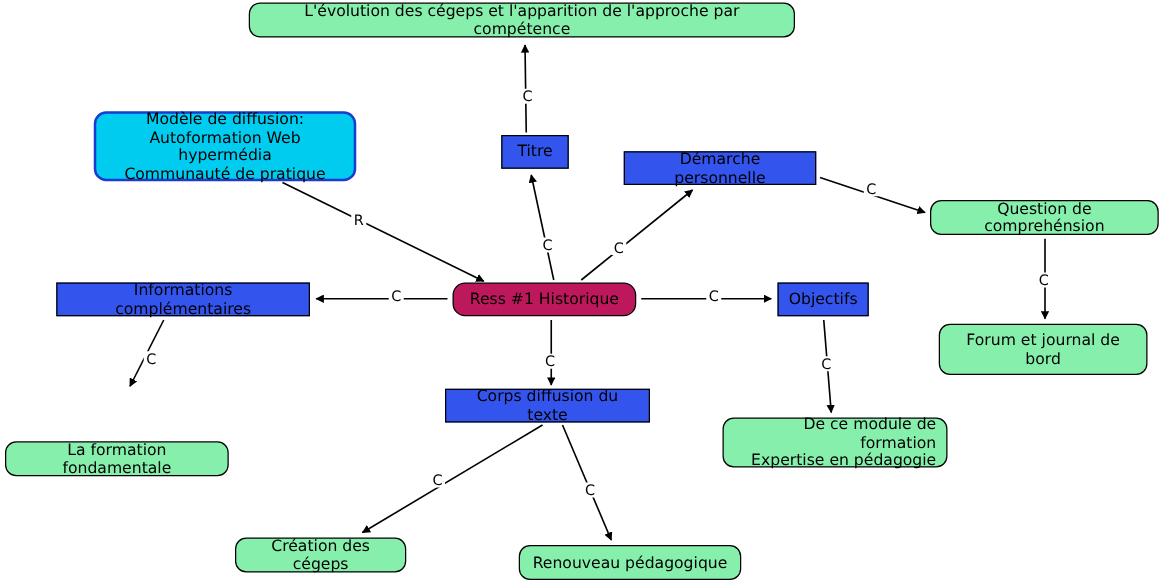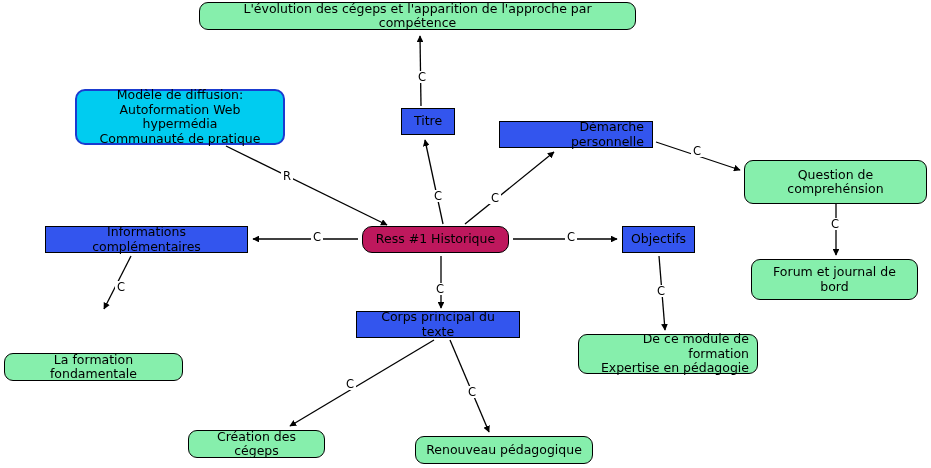--- a/index.html
+++ b/index.html
@@ -97,28 +97,28 @@
         <line x1="450" y1="340" x2="489" y2="432" stroke="#000000" stroke-width="1.3" marker-end="url(#arrowhead)"></line>
       </g>
   </svg>
 
   <div id="node-layer">
       <div class="node plain" style="left: 199px; top: 2px; width: 437px; height: 28px;">L'évolution des cégeps et l'apparition de l'approche par compétence</div>
       <div class="node cyan" style="left: 31px; top: 89px; width: 210px; height: 56px; margin-left: 44px;">Modèle de diffusion:
 Autoformation Web hypermédia
 Communauté de pratique</div>
       <div class="node blue" style="left: 401px; top: 108px; width: 54px; height: 27px;">Titre</div>
-      <div class="node blue" style="left: 499px; top: 121px; width: 154px; height: 27px; text-align: right;">Démarche personnelle</div>
-      <div class="node plain" style="left: 744px; top: 160px; width: 183px; height: 44px;">Question de comprehénsion</div>
+      <div class="node blue" style="left: 499px; top: 121px; width: 154px; height: 27px;">Démarche personnelle</div>
+      <div class="node plain" style="left: 744px; top: 160px; width: 183px; height: 28px;">Question de comprehénsion</div>
       <div class="node blue" style="left: 45px; top: 226px; width: 203px; height: 27px;">Informations complémentaires</div>
       <div class="node center" style="left: 362px; top: 226px; width: 147px; height: 27px;">Ress #1 Historique</div>
       <div class="node blue" style="left: 622px; top: 226px; width: 73px; height: 27px;">Objectifs</div>
       <div class="node plain" style="left: 751px; top: 259px; width: 167px; height: 41px;">Forum et journal de bord</div>
       <div class="node plain" style="left: 4px; top: 313px; width: 179px; height: 28px; margin-top: 40px;">La formation fondamentale</div>
-      <div class="node blue" style="left: 356px; top: 311px; width: 164px; height: 27px;">Corps principal du texte</div>
+      <div class="node blue" style="left: 356px; top: 311px; width: 164px; height: 27px;">Corps diffusion du texte</div>
       <div class="node plain" style="left: 578px; top: 334px; width: 180px; height: 40px; text-align: right;">De ce module de formation
 Expertise en pédagogie</div>
       <div class="node plain" style="left: 188px; top: 430px; width: 137px; height: 28px;">Création des cégeps</div>
       <div class="node plain" style="left: 415px; top: 436px; width: 178px; height: 28px;">Renouveau pédagogique</div>
     </div>
   <div id="label-layer">
       <div class="edge-label" style="left: 416px; top: 71px;">C</div>
       <div class="edge-label" style="left: 432px; top: 190px;">C</div>
       <div class="edge-label" style="left: 489px; top: 192px;">C</div>
       <div class="edge-label" style="left: 691px; top: 145px;">C</div>

